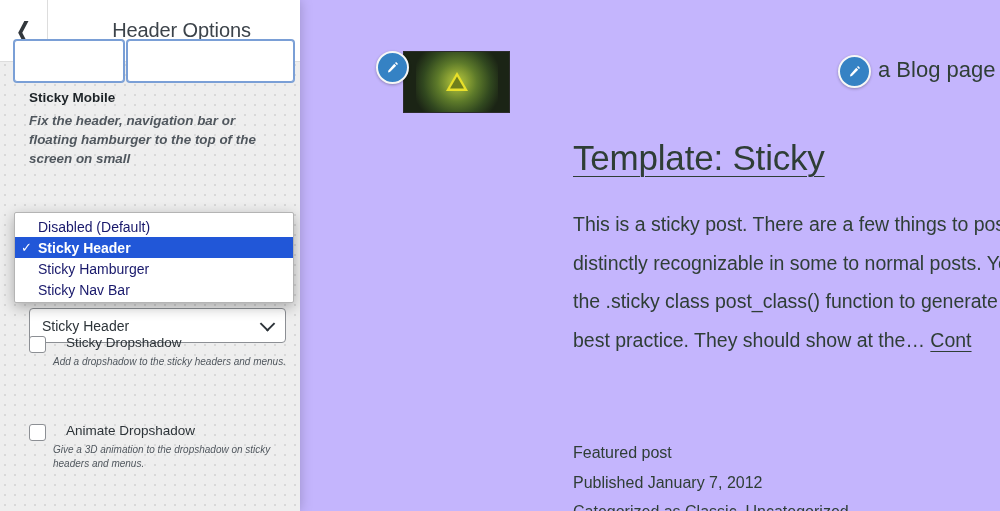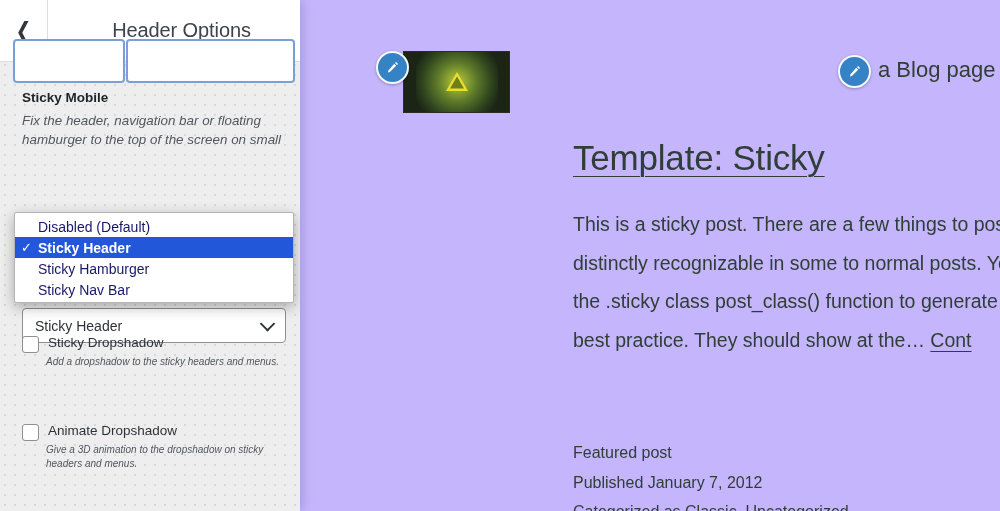--- a/index.html
+++ b/index.html
@@ -41,28 +41,28 @@
   .panel-body{position:relative;height:450px;}
 
   
   .ghost-field{
     position:absolute;left:14px;top:-22px;width:108px;height:40px;
     background:#fff;border:1px solid #7a9fd6;border-radius:3px;
     box-shadow:0 0 0 1px #7a9fd6;
   }
   .ghost-field.two{left:127px;width:165px;}
 
-  .section{position:absolute;left:8px;right:0;}
+  .section{position:absolute;left:15px;right:0;}
   .ctl-label{
     font-size:13.5px;font-weight:bold;color:#1d2327;
     padding:0 14px;line-height:1.3;
   }
   .ctl-desc{
     font-size:13.4px;font-style:italic;color:#50575e;
-    padding:4px 14px 0 14px;line-height:1.42;
+    padding:4px 14px 0 14px;line-height:1.42;font-weight:bold;
   }
 
   .select-box{
     position:relative;margin:8px 14px 0 14px;height:33px;
     background:#fff;border:1px solid #8c8f94;border-radius:4px;
     display:flex;align-items:center;padding:0 12px;
     font-size:14px;color:#2c3338;cursor:pointer;
     box-shadow:0 0 0 transparent;
   }
   .select-box .caret{
@@ -82,21 +82,21 @@
   .dd-item{
     height:21px;display:flex;align-items:center;
     font-size:14px;color:#18186b;padding:0 8px 0 6px;cursor:default;
     white-space:nowrap;
   }
   .dd-item .tick{width:17px;flex:0 0 17px;font-size:13px;line-height:1;color:#18186b;}
   .dd-item.sel{background:#2157d8;color:#ffffff;font-weight:bold;}
   .dd-item.sel .tick{color:#ffffff;font-weight:bold;}
 
   
-  .check-row{display:flex;align-items:flex-start;padding:0 14px;}
+  .check-row{display:flex;align-items:flex-start;padding:0 14px;gap:11px;}
   .cbox{
     width:15px;height:15px;flex:0 0 15px;margin-top:1px;
     background:#fff;border:1px solid #8c8f94;border-radius:3px;
     cursor:pointer;
   }
   .cb-label{font-size:13.5px;color:#2c3338;margin-left:9px;line-height:1.25;}
   .cb-desc{
     font-size:10px;font-style:italic;color:#50575e;
     padding:2px 14px 0 38px;line-height:1.42;
   }

